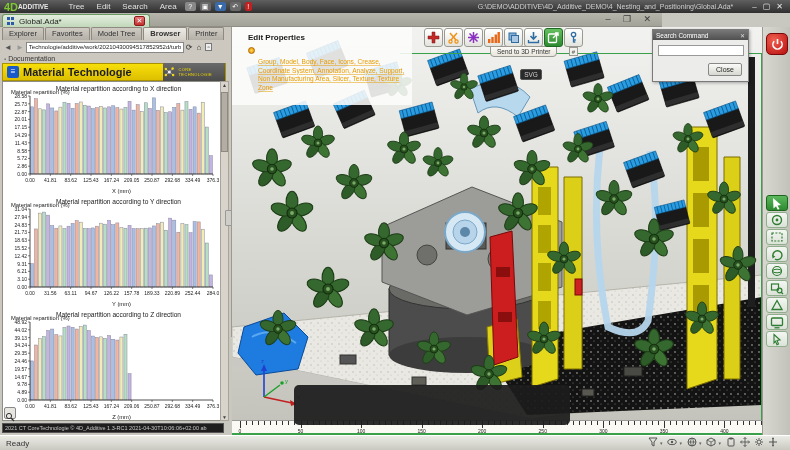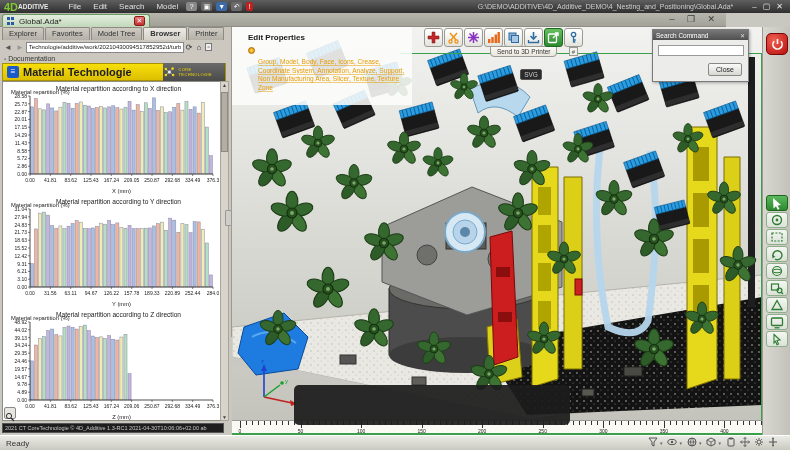--- a/index.html
+++ b/index.html
@@ -13,21 +13,21 @@
     display:flex; align-items:center; font-size:8px; padding:0 4px; z-index:30;}
   .logo4d { color:#7ec832; font-weight:bold; font-size:11px; letter-spacing:0; }
   .logoadd { color:#e8e8e8; font-weight:bold; font-size:6.5px; margin-right:14px;}
   .menu-item { margin:0 6px; color:#e0e0e0; cursor:default; }
   .tb-mini { width:11px; height:9px; margin:0 2px; display:inline-block; border-radius:2px;
     font-size:7px; line-height:9px; text-align:center; color:#fff; }
   .win-title { margin-left:auto; margin-right:16px; font-size:7px; color:#cfcfcf; white-space:nowrap;}
   .win-ctl { color:#e8e8e8; font-size:8px; margin:0 3px; cursor:default;}
 
   
-  .tabbar { left:0; top:13px; width:726px; height:14px; background:linear-gradient(#b6b6ac,#a2a298);
+  .tabbar { left:0; top:13px; width:662px; height:14px; background:linear-gradient(#b6b6ac,#a2a298);
     border-bottom:1px solid #8e8e84; z-index:29; }
   .doc-tab { position:absolute; left:2px; top:1px; width:148px; height:13px;
     background:linear-gradient(#e4eede,#c2d8ba); border:1px solid #6a9a62; border-bottom:none;
     border-radius:3px 3px 0 0; display:flex; align-items:center; font-size:8px; color:#222; padding:0 4px;}
   .tab-grid { width:8px; height:8px; margin-right:4px; display:grid; grid-template-columns:3px 3px; grid-gap:1px;}
   .tab-grid span { width:3px; height:3px; background:#2a5aa8; }
   .tab-close { margin-left:auto; width:11px; height:10px; background:linear-gradient(#e87878,#c23030);
     border:1px solid #8a1a1a; border-radius:2px; color:#fff; font-size:7px; line-height:8px; text-align:center;}
   .tab-ctls { position:absolute; right:6px; top:1px; font-size:9px; color:#3a3a3a; letter-spacing:5px;}
 
@@ -142,21 +142,21 @@
   .sb-caret { font-size:5px; color:#666; margin-right:3px;}
   .splitter-toggle { left:225px; top:210px; width:7px; height:16px; background:#cfcfc7; border:1px solid #999;
     z-index:12; border-radius:1px;}
 </style>
 </head>
 <body>
 
 <div class="abs titlebar">
   <span class="logo4d">4D</span>
   <span class="logoadd">ADDITIVE</span>
-  <span id="menu-container"><span class="menu-item">File</span><span class="menu-item">Edit</span><span class="menu-item">Search</span><span class="menu-item">Model</span></span>
+  <span id="menu-container"><span class="menu-item">Tree</span><span class="menu-item">Edit</span><span class="menu-item">Search</span><span class="menu-item">Area</span></span>
   <span class="tb-mini" style="background:#888;">?</span>
   <span class="tb-mini" style="background:#6a6a6a;">▣</span>
   <span class="tb-mini" style="background:#3a6aa8;">▼</span>
   <span class="tb-mini" style="background:#6a6a6a;">↶</span>
   <span class="tb-mini" style="background:#c02020;width:7px;">!</span>
   <span class="win-title">G:\DEMO\ADDITIVE\4D_Additive_DEMO\4_Nesting_and_Positioning\Global.Ada*</span>
   <span class="win-ctl">–</span>
   <span class="win-ctl">▢</span>
   <span class="win-ctl">✕</span>
 </div>

